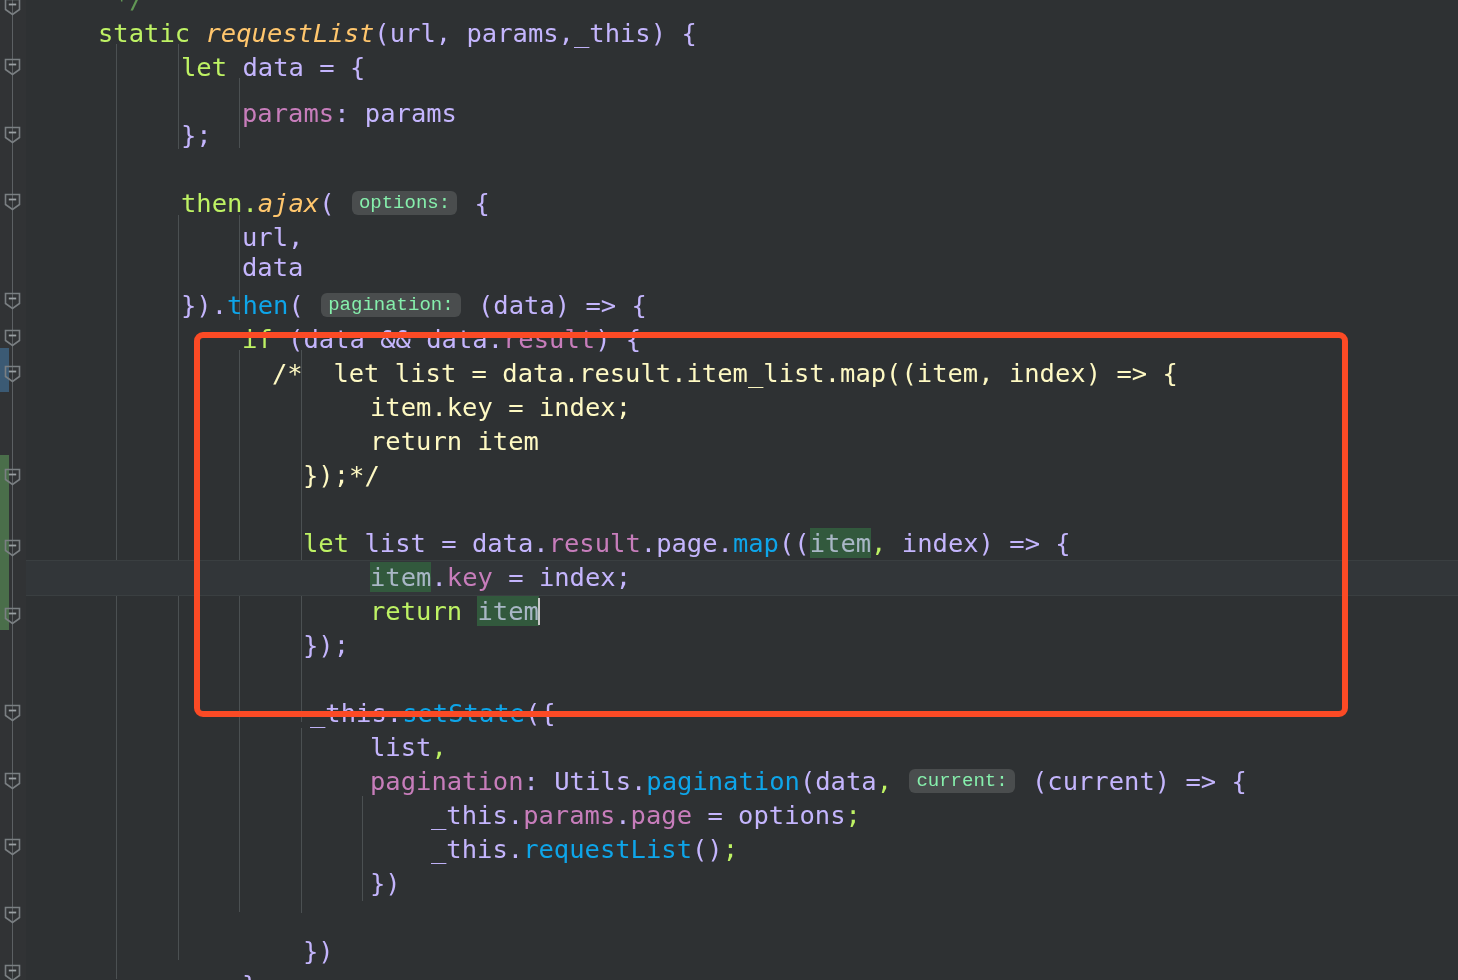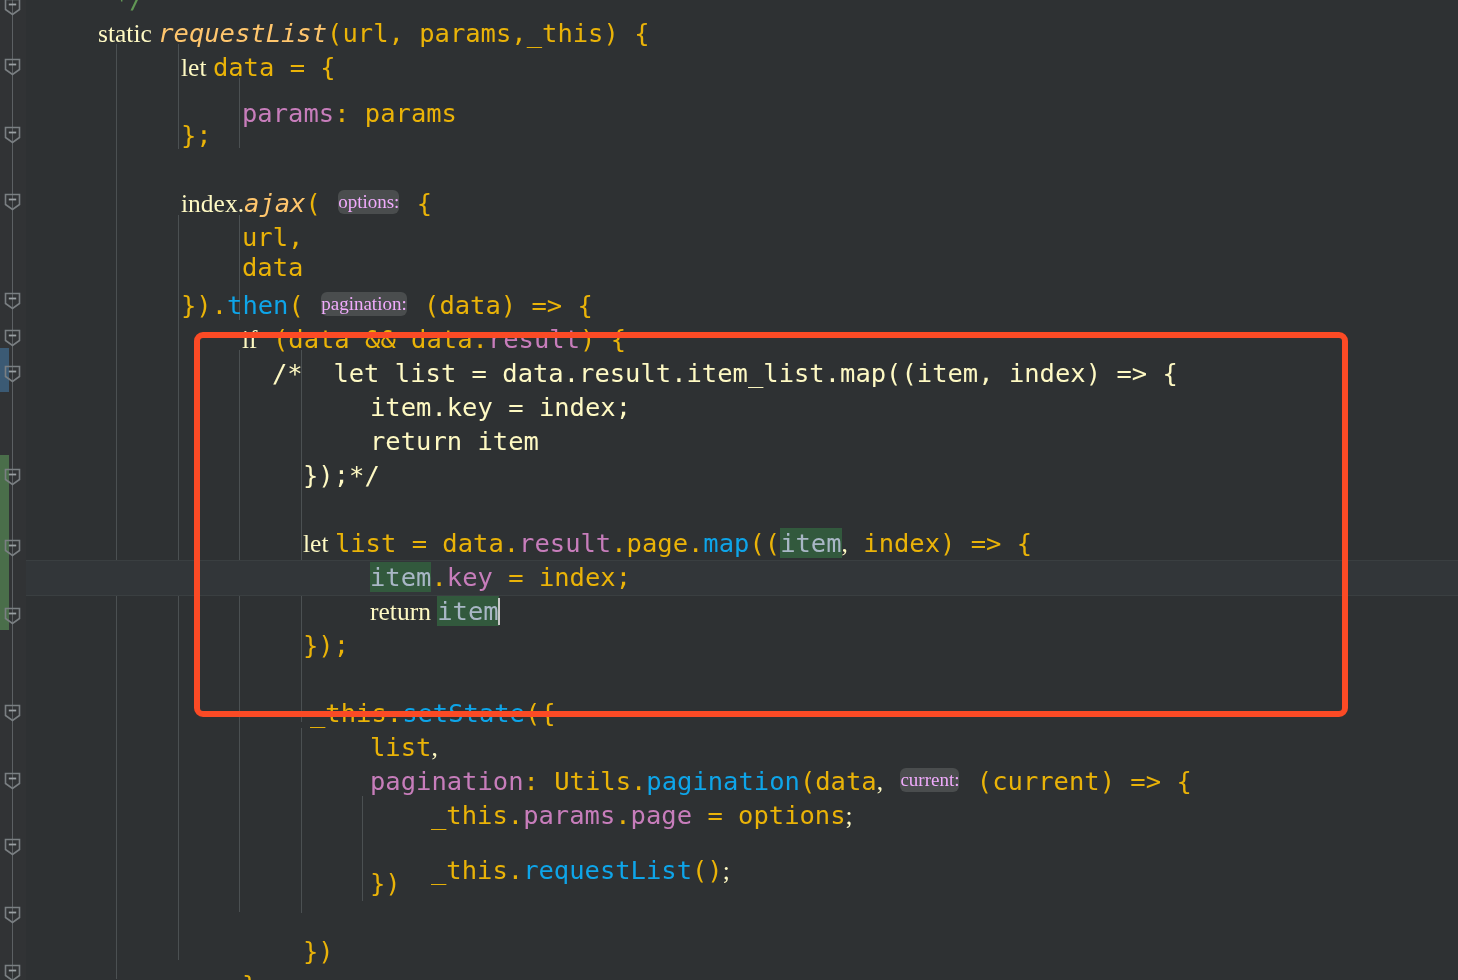--- a/index.html
+++ b/index.html
@@ -75,39 +75,39 @@
     left: 0;
     height: 34px;
     line-height: 34px;
     white-space: pre;
     font-size: 25.5px;
     letter-spacing: 0px;
     color: #a9b7c6;
   }
 
   
-  .t-kw       { color: #fef9c3; font-family: Liberation Serif, serif; }
+  .t-kw       { color: #bef264; }
   .t-fn       { color: #0ea5e9; }
   .t-fn-i     { color: #ffc66d; font-style: italic; }
   .t-field    { color: #c77dbb; }
-  .t-plain    { color: #eab308; }
+  .t-plain    { color: #c4b5fd; }
   .t-comment  { color: #629755; }
   .t-cmt-blk  { color: #fef9c3; }
   .t-ident-hl { background: #32593d; color: #a9b7c6; }
 
   
   .hint {
     display: inline-block;
     background: #4a4d4e;
-    color: #f0abfc;
+    color: #86efac;
     border-radius: 6px;
-    font-family: Liberation Serif, serif;
+    font-family: Liberation Mono, monospace;
     font-size: 19px;
     line-height: 24px;
-    padding: 0 0;
+    padding: 0 7px;
     vertical-align: 4px;
     margin: 0 2px;
   }
 
   
   .caret {
     display: inline-block;
     width: 2px;
     height: 27px;
     background: #c8c8c8;
@@ -242,40 +242,40 @@
         <div class="indent-guide" style="left: 336px; top: 796px; height: 105px;"></div>
       </div>
     <div id="current-line" class="caret-row-bg" style="top: 560px;"></div>
     <div id="code-lines">
         <div class="code-line" style="top: -18px; padding-left: 88px;"><span class="t-comment">*/</span></div>
         <div class="code-line" style="top: 16px; padding-left: 72px;"><span class="t-kw">static </span><span class="t-fn-i">requestList</span><span class="t-plain">(url, params,_this) {</span></div>
         <div class="code-line" style="top: 50px; padding-left: 155px; text-align: right;"><span class="t-kw">let </span><span class="t-plain">data = {</span></div>
         <div class="code-line" style="top: 96px; padding-left: 216px;"><span class="t-field">params</span><span class="t-plain">: params</span></div>
         <div class="code-line" style="top: 118px; padding-left: 155px;"><span class="t-plain">};</span></div>
         <div class="code-line" style="top: 152px; padding-left: 155px;"></div>
-        <div class="code-line" style="top: 186px; padding-left: 155px;"><span class="t-kw">index.</span><span class="t-fn-i">ajax</span><span class="t-plain">( </span><span class="hint">options:</span><span class="t-plain"> {</span></div>
+        <div class="code-line" style="top: 186px; padding-left: 155px;"><span class="t-kw">then.</span><span class="t-fn-i">ajax</span><span class="t-plain">( </span><span class="hint">options:</span><span class="t-plain"> {</span></div>
         <div class="code-line" style="top: 220px; padding-left: 216px;"><span class="t-plain">url,</span></div>
         <div class="code-line" style="top: 250px; padding-left: 216px;"><span class="t-plain">data</span></div>
         <div class="code-line" style="top: 288px; padding-left: 155px;"><span class="t-plain">}).</span><span class="t-fn">then</span><span class="t-plain">( </span><span class="hint">pagination:</span><span class="t-plain"> (data) =&gt; {</span></div>
         <div class="code-line" style="top: 322px; padding-left: 216px;"><span class="t-kw">if</span><span class="t-plain"> (data &amp;&amp; data.</span><span class="t-field">result</span><span class="t-plain">) {</span></div>
         <div class="code-line" style="top: 356px; padding-left: 246px;"><span class="t-cmt-blk">/*  let list = data.result.item_list.map((item, index) =&gt; {</span></div>
         <div class="code-line" style="top: 390px; padding-left: 344px;"><span class="t-cmt-blk">item.key = index;</span></div>
         <div class="code-line" style="top: 424px; padding-left: 344px;"><span class="t-cmt-blk">return item</span></div>
         <div class="code-line" style="top: 458px; padding-left: 277px;"><span class="t-cmt-blk">});*/</span></div>
         <div class="code-line" style="top: 492px; padding-left: 277px;"></div>
         <div class="code-line" style="top: 526px; padding-left: 277px;"><span class="t-kw">let </span><span class="t-plain">list = data.</span><span class="t-field">result</span><span class="t-plain">.page.</span><span class="t-fn">map</span><span class="t-plain">((</span><span class="t-ident-hl">item</span><span class="t-kw">,</span><span class="t-plain"> index) =&gt; {</span></div>
         <div class="code-line" style="top: 560px; padding-left: 344px;"><span class="t-ident-hl">item</span><span class="t-plain">.</span><span class="t-field">key</span><span class="t-plain"> = index;</span></div>
         <div class="code-line" style="top: 594px; padding-left: 344px;"><span class="t-kw">return </span><span class="t-ident-hl">item</span><span class="caret"></span></div>
         <div class="code-line" style="top: 628px; padding-left: 277px;"><span class="t-plain">});</span></div>
         <div class="code-line" style="top: 662px; padding-left: 277px;"></div>
         <div class="code-line" style="top: 696px; padding-left: 284px;"><span class="t-plain">_this.</span><span class="t-fn">setState</span><span class="t-plain">({</span></div>
         <div class="code-line" style="top: 730px; padding-left: 344px;"><span class="t-plain">list</span><span class="t-kw">,</span></div>
         <div class="code-line" style="top: 764px; padding-left: 344px;"><span class="t-field">pagination</span><span class="t-plain">: Utils.</span><span class="t-fn">pagination</span><span class="t-plain">(data</span><span class="t-kw">,</span><span class="t-plain"> </span><span class="hint">current:</span><span class="t-plain"> (current) =&gt; {</span></div>
         <div class="code-line" style="top: 798px; padding-left: 405px;"><span class="t-plain">_this.</span><span class="t-field">params</span><span class="t-plain">.</span><span class="t-field">page</span><span class="t-plain"> = options</span><span class="t-kw">;</span></div>
-        <div class="code-line" style="top: 853px; padding-left: 405px;"><span class="t-plain">_this.</span><span class="t-fn">requestList</span><span class="t-plain">()</span><span class="t-kw">;</span></div>
+        <div class="code-line" style="top: 832px; padding-left: 405px;"><span class="t-plain">_this.</span><span class="t-fn">requestList</span><span class="t-plain">()</span><span class="t-kw">;</span></div>
         <div class="code-line" style="top: 866px; padding-left: 344px;"><span class="t-plain">})</span></div>
         <div class="code-line" style="top: 900px; padding-left: 344px;"></div>
         <div class="code-line" style="top: 934px; padding-left: 277px;"><span class="t-plain">})</span></div>
         <div class="code-line" style="top: 968px; padding-left: 216px;"><span class="t-plain">}</span></div>
       </div>
   </div>
 
   <div id="annotation-box" style="left: 194px; top: 332px; width: 1154px; height: 385px; border-color: rgb(251, 74, 37); border-width: 6px;"></div>
 
 </div>

